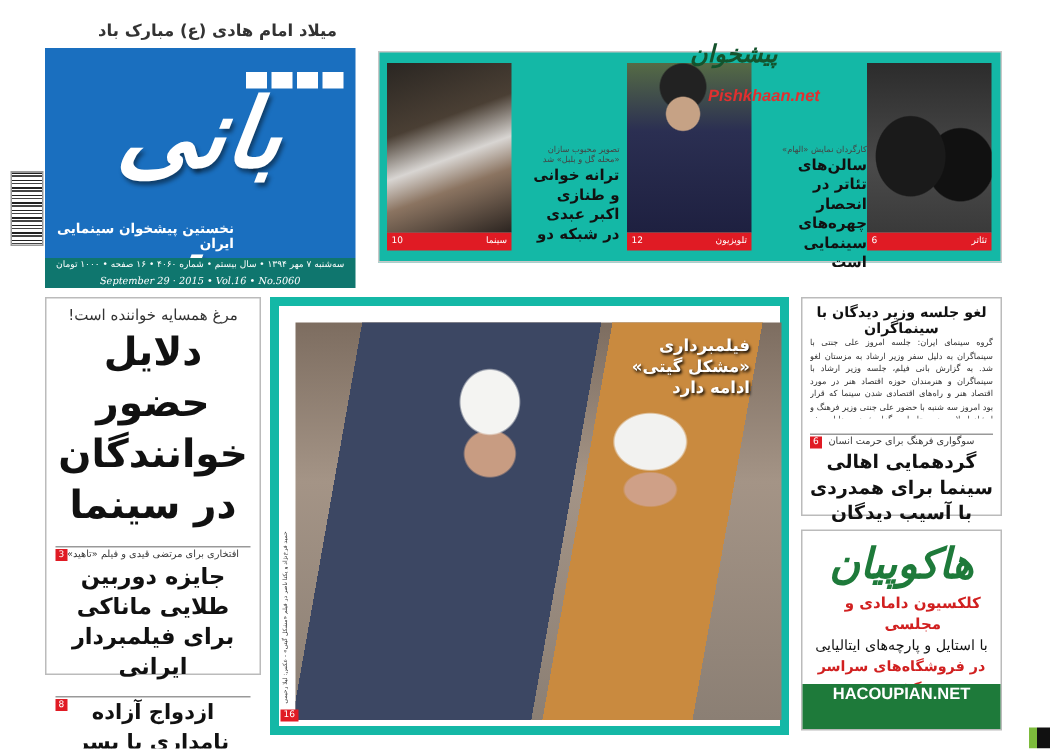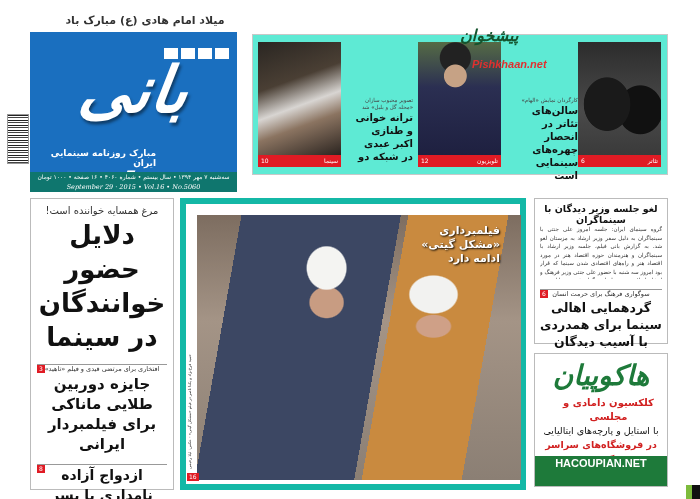--- a/index.html
+++ b/index.html
@@ -13,35 +13,35 @@
   .masthead { left: 30px; top: 32px; width: 207px; height: 140px; background: #1a6fbf; overflow: hidden; }
   .logo-text { position: absolute; left: 6px; top: 4px; width: 195px; height: 115px; color: #fff; font-size: 64px; font-weight: bold; font-style: italic; line-height: 108px; text-align: center; text-shadow: 2px 3px 3px rgba(0,0,0,0.45); transform: skewX(-8deg); }
   .logo-squares { position: absolute; right: 8px; top: 16px; display: flex; gap: 3px; }
   .logo-squares span { width: 14px; height: 11px; background: #fff; display: block; }
   .tagline { position: absolute; left: 6px; bottom: 4px; width: 120px; font-size: 9px; font-weight: bold; color: #fff; text-align: right; }
   .dateline { left: 30px; top: 172px; width: 207px; height: 20px; background: #0f766e; color: #fff; font-size: 6px; line-height: 10px; text-align: center; }
   .dateline div:nth-child(2) { font-style: italic; font-family: "DejaVu Serif", serif; font-size: 6.5px; }
   .barcode { left: 7px; top: 114px; width: 22px; height: 50px; border: 1px solid #999; background: repeating-linear-gradient(to bottom, #222 0 1px, #fff 1px 2px, #444 2px 3px, #fff 3px 5px); }
 
   
-  .strip { left: 252px; top: 34px; width: 416px; height: 141px; border: 1px solid #c8c8c8; background: #5eead4; }
+  .strip { left: 252px; top: 34px; width: 416px; height: 141px; border: 1px solid #c8c8c8; background: #14b8a6; }
   .tile { position: absolute; top: 7px; height: 125px; }
   .photo { position: absolute; inset: 0 0 12px 0; }
   .tile-bar { position: absolute; left: 0; right: 0; bottom: 0; height: 12px; background: #e01b24; color: #fff; font-size: 6px; line-height: 12px; padding: 0 3px; display: flex; justify-content: space-between; }
   .photo-cinema { background: linear-gradient(160deg, #2a2622 0%, #4a3f34 35%, #d8d5d2 55%, #8b7461 70%, #2b2420 100%); }
   .photo-tv { background: radial-gradient(circle at 45% 30%, #c6a285 0 12%, transparent 13%), radial-gradient(circle at 45% 14%, #222 0 14%, transparent 15%), linear-gradient(180deg, #556b45 0%, #2b2f52 40%, #1e2040 100%); }
   .photo-theater { background: radial-gradient(ellipse at 35% 55%, #1a1a1a 0 30%, transparent 31%), radial-gradient(ellipse at 75% 60%, #111 0 25%, transparent 26%), linear-gradient(180deg, #2c2c2c 0%, #4a4a4a 60%, #3a3a3a 100%); }
   .strip-text { position: absolute; top: 62px; width: 60px; text-align: right; }
   .kicker { font-size: 5.5px; color: #444; line-height: 7px; }
   .strip-head { font-size: 10px; font-weight: bold; line-height: 13px; }
   .pishkhaan { left: 460px; top: 26px; color: #14532d; font-size: 16px; font-style: italic; font-weight: bold; }
   .pishkhaan-url { left: 472px; top: 58px; color: #e03030; font-size: 11px; font-style: italic; font-weight: bold; font-family: "Liberation Sans", sans-serif; }
 
   
-  .left-box { left: 30px; top: 198px; width: 144px; height: 292px; border: 1px solid #bbb; padding: 4px 6px; text-align: center; }
+  .left-box { left: 30px; top: 198px; width: 144px; height: 252px; border: 1px solid #bbb; padding: 4px 6px; text-align: center; }
   .lb-kicker { font-size: 10px; color: #333; margin-top: 2px; }
   .lb-big { font-size: 26px; font-weight: bold; line-height: 34px; margin-top: 2px; }
   .pg { display: inline-block; background: #e01b24; color: #fff; font-size: 6px; line-height: 8px; padding: 0 2px; }
   .pg-row { text-align: left; border-bottom: 1px solid #999; height: 9px; margin-top: 2px; }
   .small { font-size: 6.5px; color: #333; line-height: 9px; }
   .lb-mid { font-size: 15px; font-weight: bold; line-height: 20px; }
   .body-text { font-size: 5.5px; line-height: 8.5px; color: #333; text-align: justify; }
 
   
   .center-box { left: 180px; top: 198px; width: 346px; height: 292px; border: 6px solid #14b8a6; }
@@ -80,21 +80,21 @@
 <div class="abs top-note rtl">میلاد امام هادی (ع) مبارک باد</div>
 <div class="abs barcode"></div>
 <div class="abs masthead">
   <div class="logo-squares">
       <span></span>
       <span></span>
       <span></span>
       <span></span>
     </div>
   <div class="logo-text rtl">بانی فیلم</div>
-  <div class="tagline rtl">مبارک روزنامه سینمایی ایران</div>
+  <div class="tagline rtl">نخستین پیشخوان سینمایی ایران</div>
 </div>
 <div class="abs dateline">
   <div class="rtl">سه‌شنبه ۷ مهر ۱۳۹۴ • سال بیستم • شماره ۴۰۶۰ • ۱۶ صفحه • ۱۰۰۰ تومان</div>
   <div>September 29 · 2015 • Vol.16 • No.5060</div>
 </div>
 
 <div class="abs strip">
   <div class="tile" style="left:5px; width:83px;">
     <div class="photo photo-cinema"></div>
     <div class="tile-bar">

